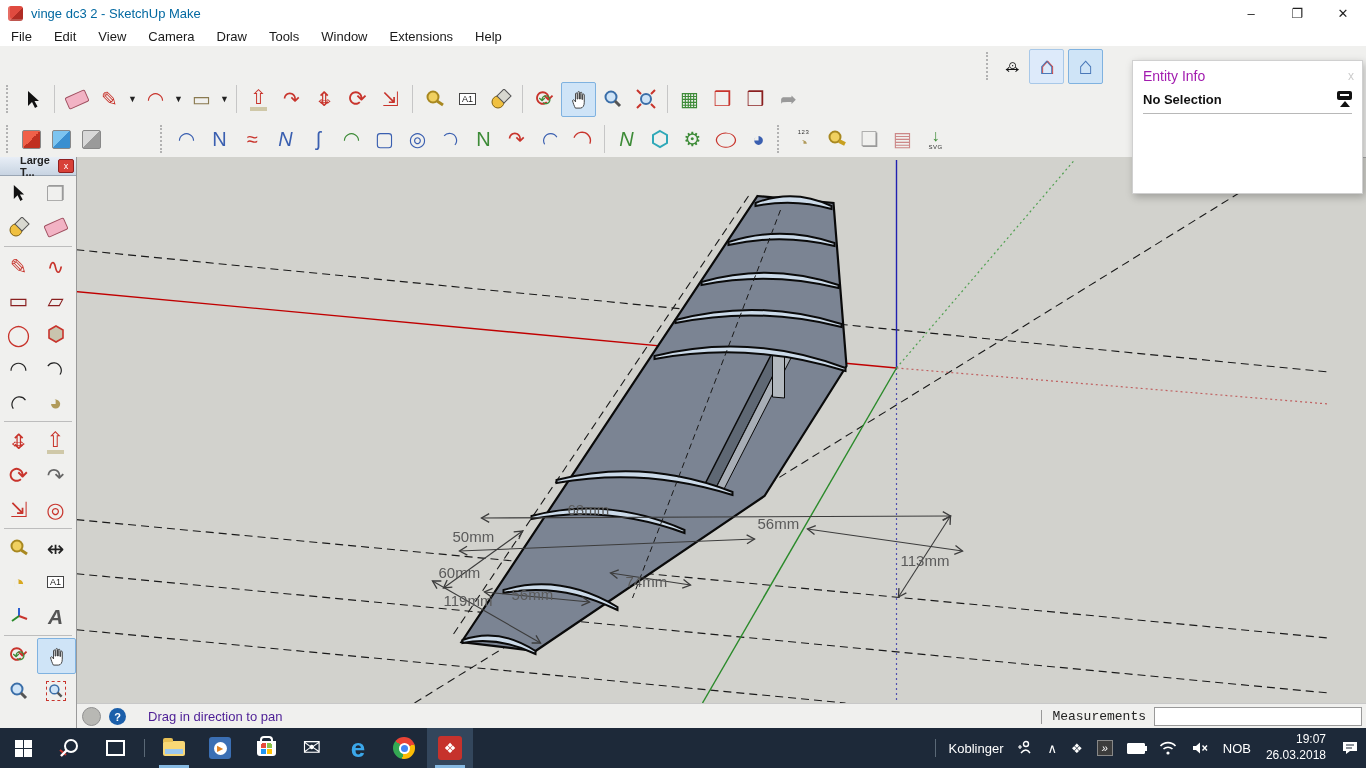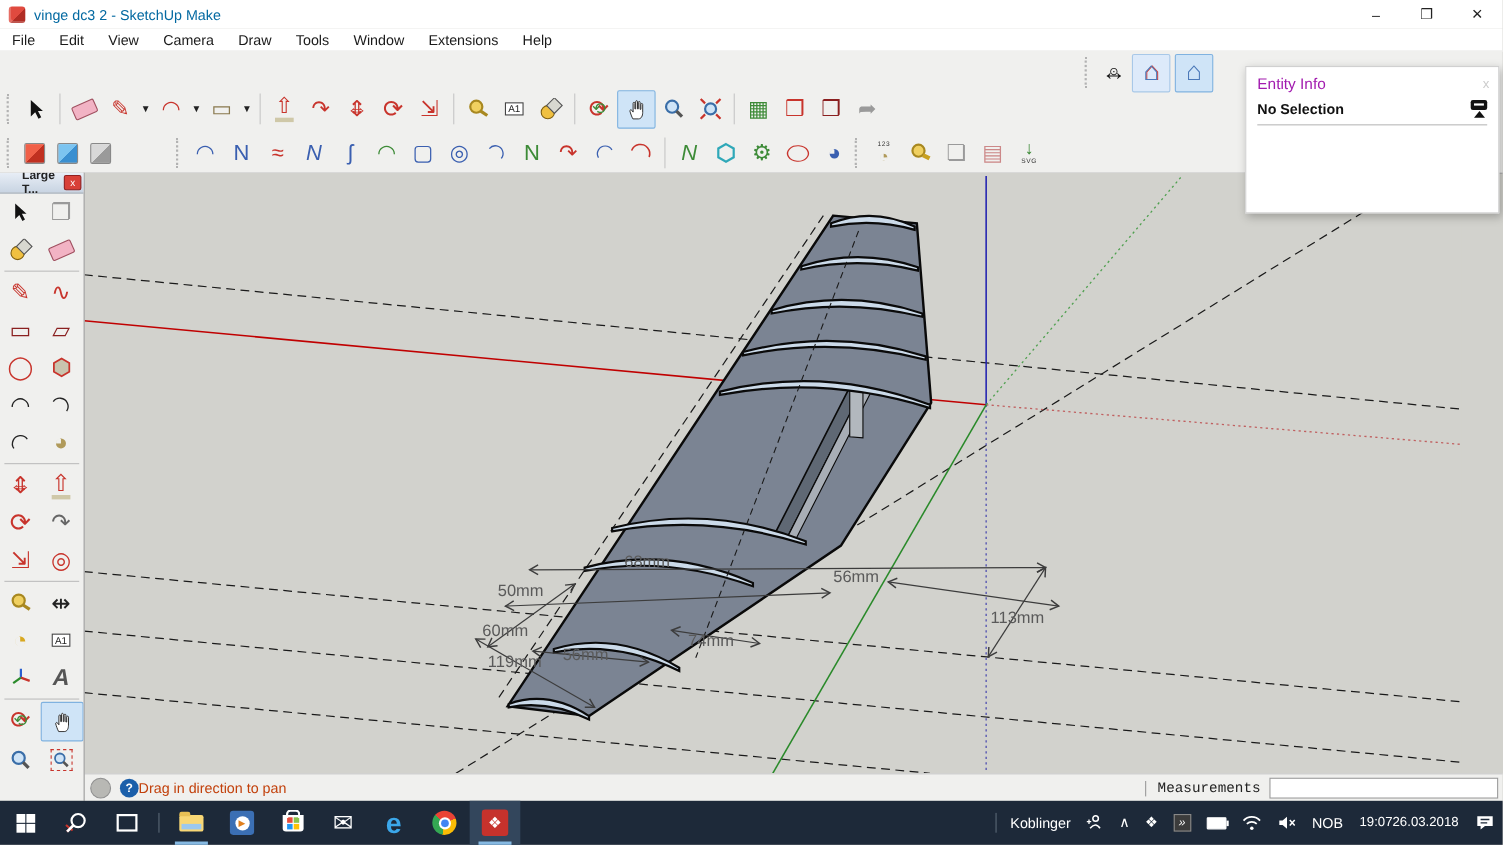--- a/index.html
+++ b/index.html
@@ -58,21 +58,21 @@
   #ei-status{font-size:13px;font-weight:bold;color:#111;flex:1;}
   .ei-toggle{display:flex;flex-direction:column;align-items:center;gap:1px;}
   .ei-toggle .bar{width:15px;height:9px;background:#111;border-radius:2px;position:relative;}
   .ei-toggle .bar::after{content:"";position:absolute;left:3px;top:3px;width:9px;height:2px;background:#fff;}
   .ei-toggle .tri{width:0;height:0;border-left:5px solid transparent;border-right:5px solid transparent;border-bottom:6px solid #111;}
   
   #statusbar{left:76px;top:703px;width:1290px;height:25px;background:#f0f0ee;display:flex;align-items:center;z-index:4;border-top:1px solid #c8c8c8;}
   .status-circle{width:17px;height:17px;border-radius:50%;display:flex;align-items:center;justify-content:center;flex:none;}
   #geo-circ{background:#b8b8b4;border:1px solid #909090;margin-left:6px;}
   #help-circ{background:#1b5faa;color:#fff;font-size:11px;font-weight:bold;margin-left:8px;}
-  #status-hint{font-size:13px;color:#c2410c;}
+  #status-hint{font-size:13px;color:#4c1d95;margin-left:22px;}
   #status-right{margin-left:auto;display:flex;align-items:center;}
   #meas-div{width:1px;height:14px;background:#999;margin-right:10px;}
   #meas-label{font-size:13px;color:#222;margin-right:8px;font-family:Liberation Mono, monospace;}
   #meas-input{width:200px;height:17px;border:1px solid #999;background:#fff;margin-right:4px;font-size:12px;padding:0 3px;}
   
   #taskbar{left:0;top:728px;width:1366px;height:40px;background:#1d2939;display:flex;align-items:center;z-index:10;}
   .tb-cell{width:46px;height:40px;display:flex;align-items:center;justify-content:center;position:relative;flex:none;}
   .tb-cell .under{position:absolute;bottom:0;left:8px;right:8px;height:3px;background:#86b9e2;}
   .tb-cell.tb-active{background:#33465c;}
   .start-grid{display:grid;grid-template-columns:8px 8px;grid-template-rows:8px 8px;gap:1px;transform:none;}
@@ -89,21 +89,21 @@
   .store .sg{display:grid;grid-template-columns:5px 5px;grid-template-rows:5px 5px;gap:1px;}
   .store .sg i:nth-child(1){background:#e64c3c;} .store .sg i:nth-child(2){background:#8bc34a;}
   .store .sg i:nth-child(3){background:#2196f3;} .store .sg i:nth-child(4){background:#ffc107;}
   .chrome{width:22px;height:22px;border-radius:50%;background:conic-gradient(from -50deg,#ea4335 0 120deg,#fbbc05 0 240deg,#34a853 0 360deg);display:flex;align-items:center;justify-content:center;}
   .chrome i{width:11px;height:11px;background:#fff;border-radius:50%;display:flex;align-items:center;justify-content:center;}
   .chrome i b{width:7px;height:7px;background:#4285f4;border-radius:50%;}
   .sk-tile{width:24px;height:24px;background:#c6322c;border-radius:3px;display:flex;align-items:center;justify-content:center;color:#fff;font-size:14px;}
   #tray{margin-left:auto;display:flex;align-items:center;height:40px;}
   .tray-item{color:#fff;font-size:13px;display:flex;align-items:center;justify-content:center;height:48px;padding:0 7px;flex:none;}
   .tray-div{width:1px;height:18px;background:#5a6876;margin:0 6px;}
-  #tray-clock{display:flex;align-items:flex-end;justify-content:center;color:#fff;font-size:12px;line-height:1.3;padding:0 8px;}
+  #tray-clock{display:flex;flex-direction:column;align-items:flex-end;justify-content:center;color:#fff;font-size:12px;line-height:1.3;padding:0 8px;}
   .batt{width:16px;height:9px;border:1px solid #fff;border-radius:1px;position:relative;background:#fff;}
   .batt::after{content:"";position:absolute;right:-3px;top:2px;width:2px;height:5px;background:#fff;}
   .wifi-svg,.spk-svg,.ppl-svg,.ac-svg,.cast-box{display:block;}
   .cast-box{background:#3c3c3c;border:1px solid #888;color:#fff;font-size:11px;padding:1px 4px;font-style:italic;}
   
   #viewport{left:0;top:157px;width:1366px;height:546px;}
   
   .msvg{display:block;}
 </style>
 </head>

